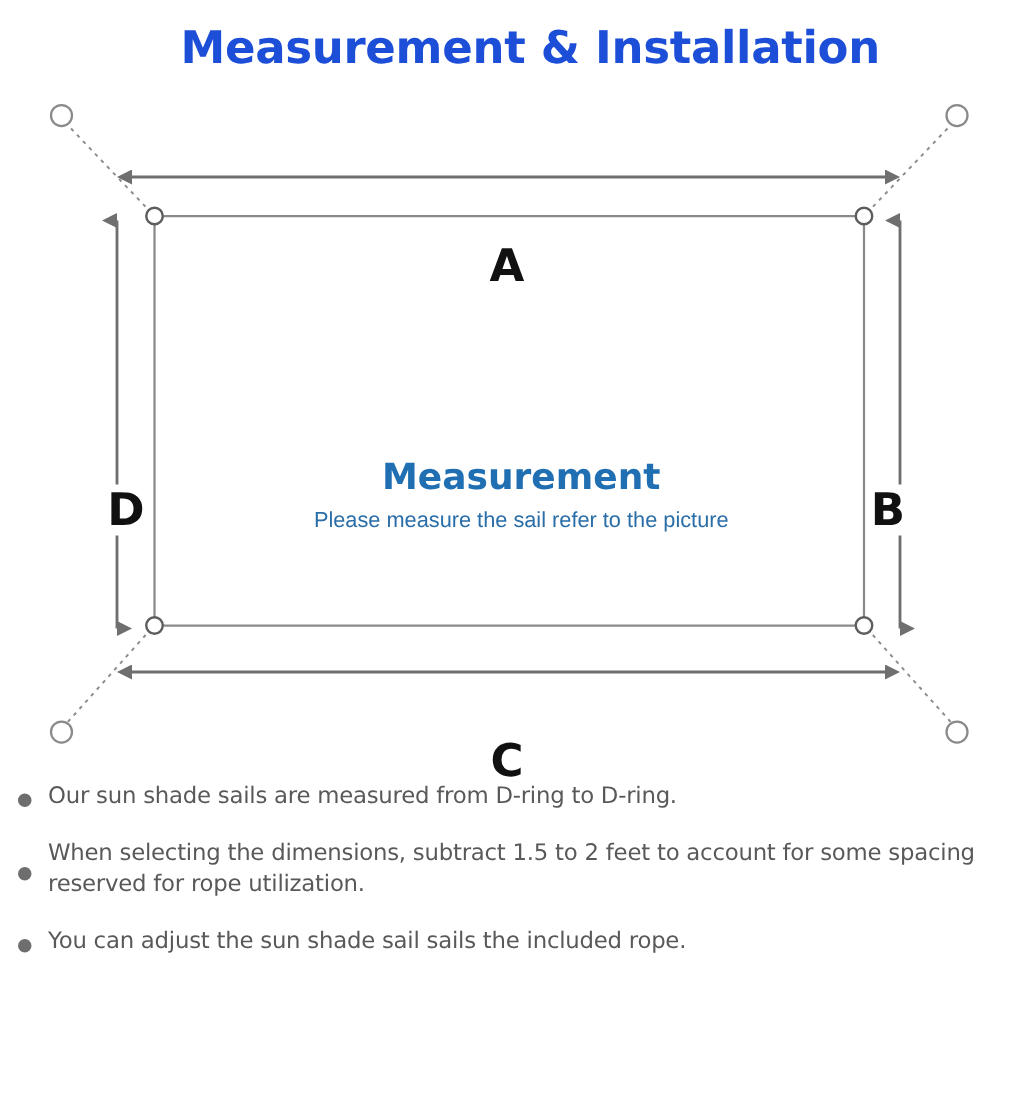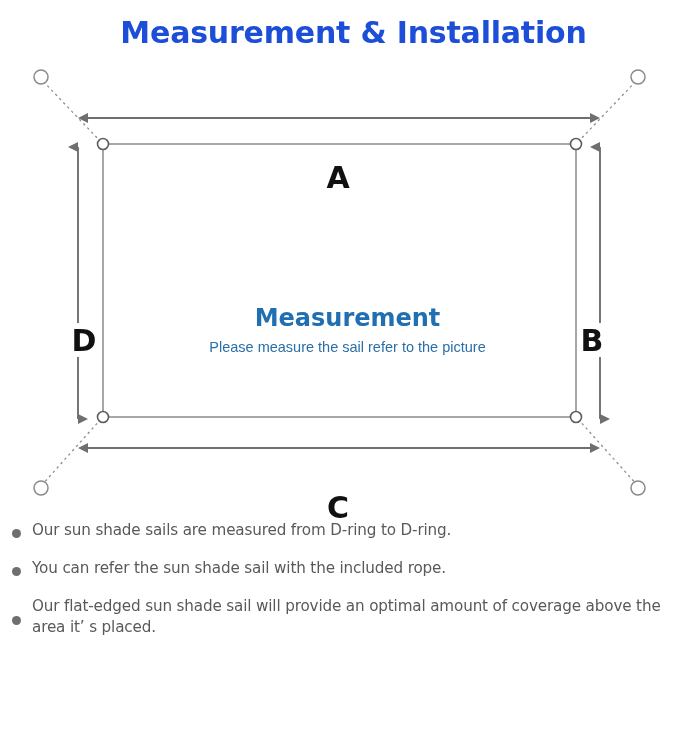--- a/index.html
+++ b/index.html
@@ -192,19 +192,19 @@
   <div class="center-text center-sub">Please measure the sail refer to the picture</div>
 </div>
 
 <div class="notes">
   <div class="note-item">
     <span class="note-bullet"></span>
     <span class="note-text">Our sun shade sails are measured from D-ring to D-ring.</span>
   </div>
   <div class="note-item">
     <span class="note-bullet"></span>
-    <span class="note-text">You can refer the sun shade sail with the included rope.</span>
+    <span class="note-text">When selecting the dimensions, subtract 1.5 to 2 feet to account for some spacing reserved for rope utilization.</span>
   </div>
   <div class="note-item">
     <span class="note-bullet"></span>
-    <span class="note-text">Our flat-edged sun shade sail will provide an optimal amount of coverage above the area it’  s placed.</span>
+    <span class="note-text">You can adjust the sun shade sail sails the included rope.</span>
   </div>
 </div>
 
 </body></html>

